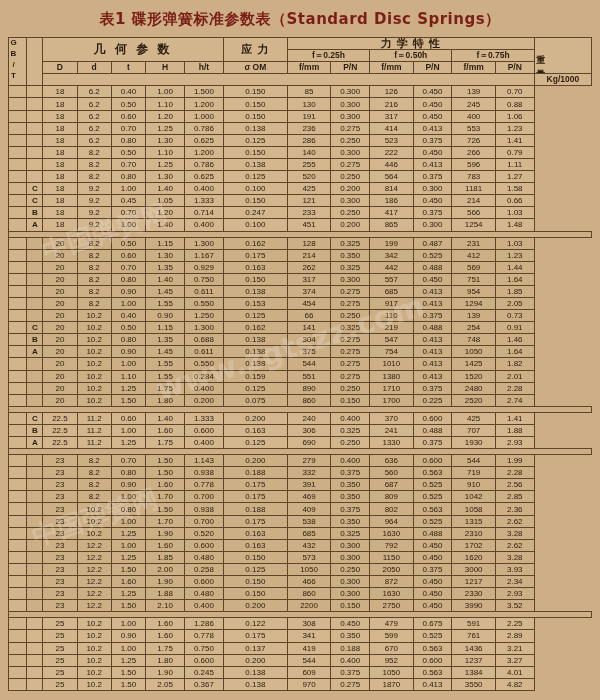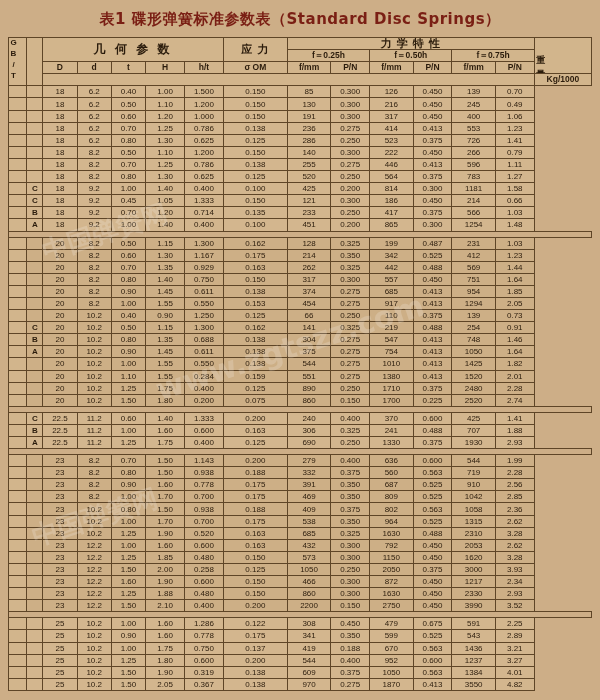--- a/index.html
+++ b/index.html
@@ -167,21 +167,21 @@
           <td>6.2</td>
           <td>0.50</td>
           <td>1.10</td>
           <td>1.200</td>
           <td>0.150</td>
           <td>130</td>
           <td>0.300</td>
           <td>216</td>
           <td>0.450</td>
           <td>245</td>
-          <td>0.49</td>
+          <td>0.88</td>
         </tr>
         <tr class="grp">
           <td style="background: rgb(210, 181, 140);"></td>
           <td class="cls"></td>
           <td>18</td>
           <td>6.2</td>
           <td>0.60</td>
           <td>1.20</td>
           <td>1.000</td>
           <td>0.150</td>
@@ -305,21 +305,21 @@
           <td>0.66</td>
         </tr>
         <tr class="grp">
           <td style="background: rgb(210, 181, 140);"></td>
           <td class="cls">B</td>
           <td>18</td>
           <td>9.2</td>
           <td>0.70</td>
           <td>1.20</td>
           <td>0.714</td>
-          <td>0.135</td>
+          <td>0.247</td>
           <td>233</td>
           <td>0.250</td>
           <td>417</td>
           <td>0.375</td>
           <td>566</td>
           <td>1.03</td>
         </tr>
         <tr class="grp">
           <td style="background: rgb(210, 181, 140);"></td>
           <td class="cls">A</td>
@@ -735,21 +735,21 @@
           <td>23</td>
           <td>12.2</td>
           <td>1.00</td>
           <td>1.60</td>
           <td>0.600</td>
           <td>0.163</td>
           <td>432</td>
           <td>0.300</td>
           <td>792</td>
           <td>0.450</td>
-          <td>2053</td>
+          <td>1702</td>
           <td>2.62</td>
         </tr>
         <tr class="grp-alt">
           <td style="background: rgb(210, 181, 140);"></td>
           <td class="cls"></td>
           <td>23</td>
           <td>12.2</td>
           <td>1.25</td>
           <td>1.85</td>
           <td>0.480</td>
@@ -850,21 +850,21 @@
           <td>25</td>
           <td>10.2</td>
           <td>0.90</td>
           <td>1.60</td>
           <td>0.778</td>
           <td>0.175</td>
           <td>341</td>
           <td>0.350</td>
           <td>599</td>
           <td>0.525</td>
-          <td>543</td>
+          <td>761</td>
           <td>2.89</td>
         </tr>
         <tr class="grp">
           <td style="background: rgb(210, 181, 140);"></td>
           <td class="cls"></td>
           <td>25</td>
           <td>10.2</td>
           <td>1.00</td>
           <td>1.75</td>
           <td>0.750</td>
@@ -892,21 +892,21 @@
           <td>1237</td>
           <td>3.27</td>
         </tr>
         <tr class="grp">
           <td style="background: rgb(210, 181, 140);"></td>
           <td class="cls"></td>
           <td>25</td>
           <td>10.2</td>
           <td>1.50</td>
           <td>1.90</td>
-          <td>0.319</td>
+          <td>0.245</td>
           <td>0.138</td>
           <td>609</td>
           <td>0.375</td>
           <td>1050</td>
           <td>0.563</td>
           <td>1384</td>
           <td>4.01</td>
         </tr>
         <tr class="grp">
           <td style="background: rgb(210, 181, 140);"></td>

